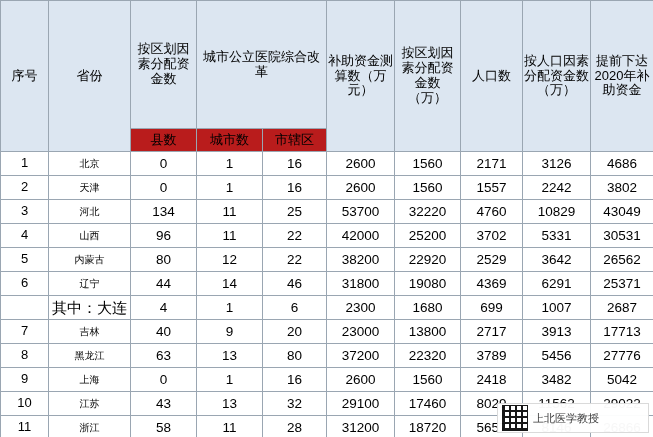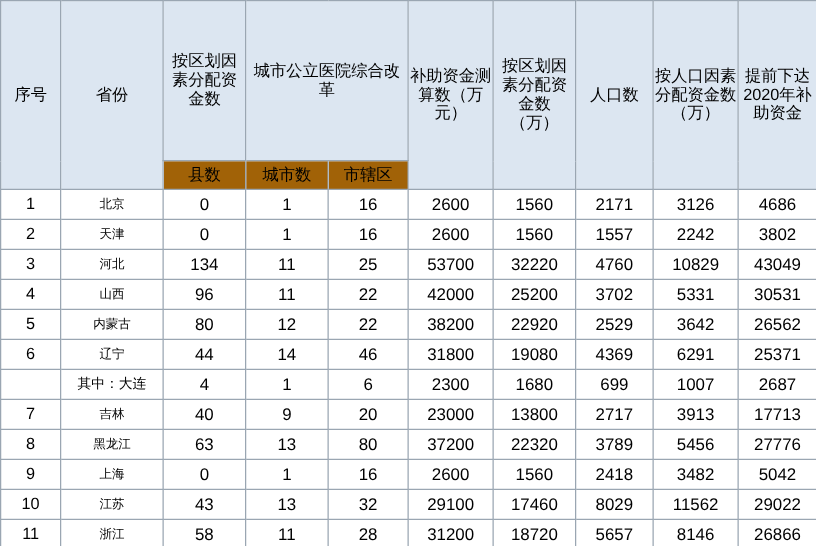--- a/index.html
+++ b/index.html
@@ -38,37 +38,37 @@
   }
   thead td {
     background: #dce6f1;
     font-size: 13px;
     letter-spacing: 0px;
   }
   thead td.vtext {
     padding: 2px 1px;
   }
   thead tr.subhead td {
-    background: #a16207;
+    background: #b91c1c;
     height: 22px;
     font-size: 13px;
   }
   tbody td {
     background: #ffffff;
     height: 23px;
     font-size: 13.5px;
   }
   tbody td.idx {
     font-size: 13px;
   }
   tbody td.name {
     font-size: 10px;
   }
   tbody td.sub {
-    font-size: 11px;
+    font-size: 15px;
     margin-top: 48px;
   }
   
   #watermark {
     position: absolute;
     right: 4px;
     bottom: 4px;
     width: 152px;
     height: 30px;
     background: #ffffff;
@@ -274,13 +274,17 @@
           <td>28</td>
           <td>31200</td>
           <td>18720</td>
           <td>5657</td>
           <td>8146</td>
           <td>26866</td>
         </tr>
       </tbody>
   </table>
 
+  <div id="watermark">
+    <div class="qr"></div>
+    <div class="wm-text">上北医学教授</div>
+  </div>
 </div>
 
 </body></html>

